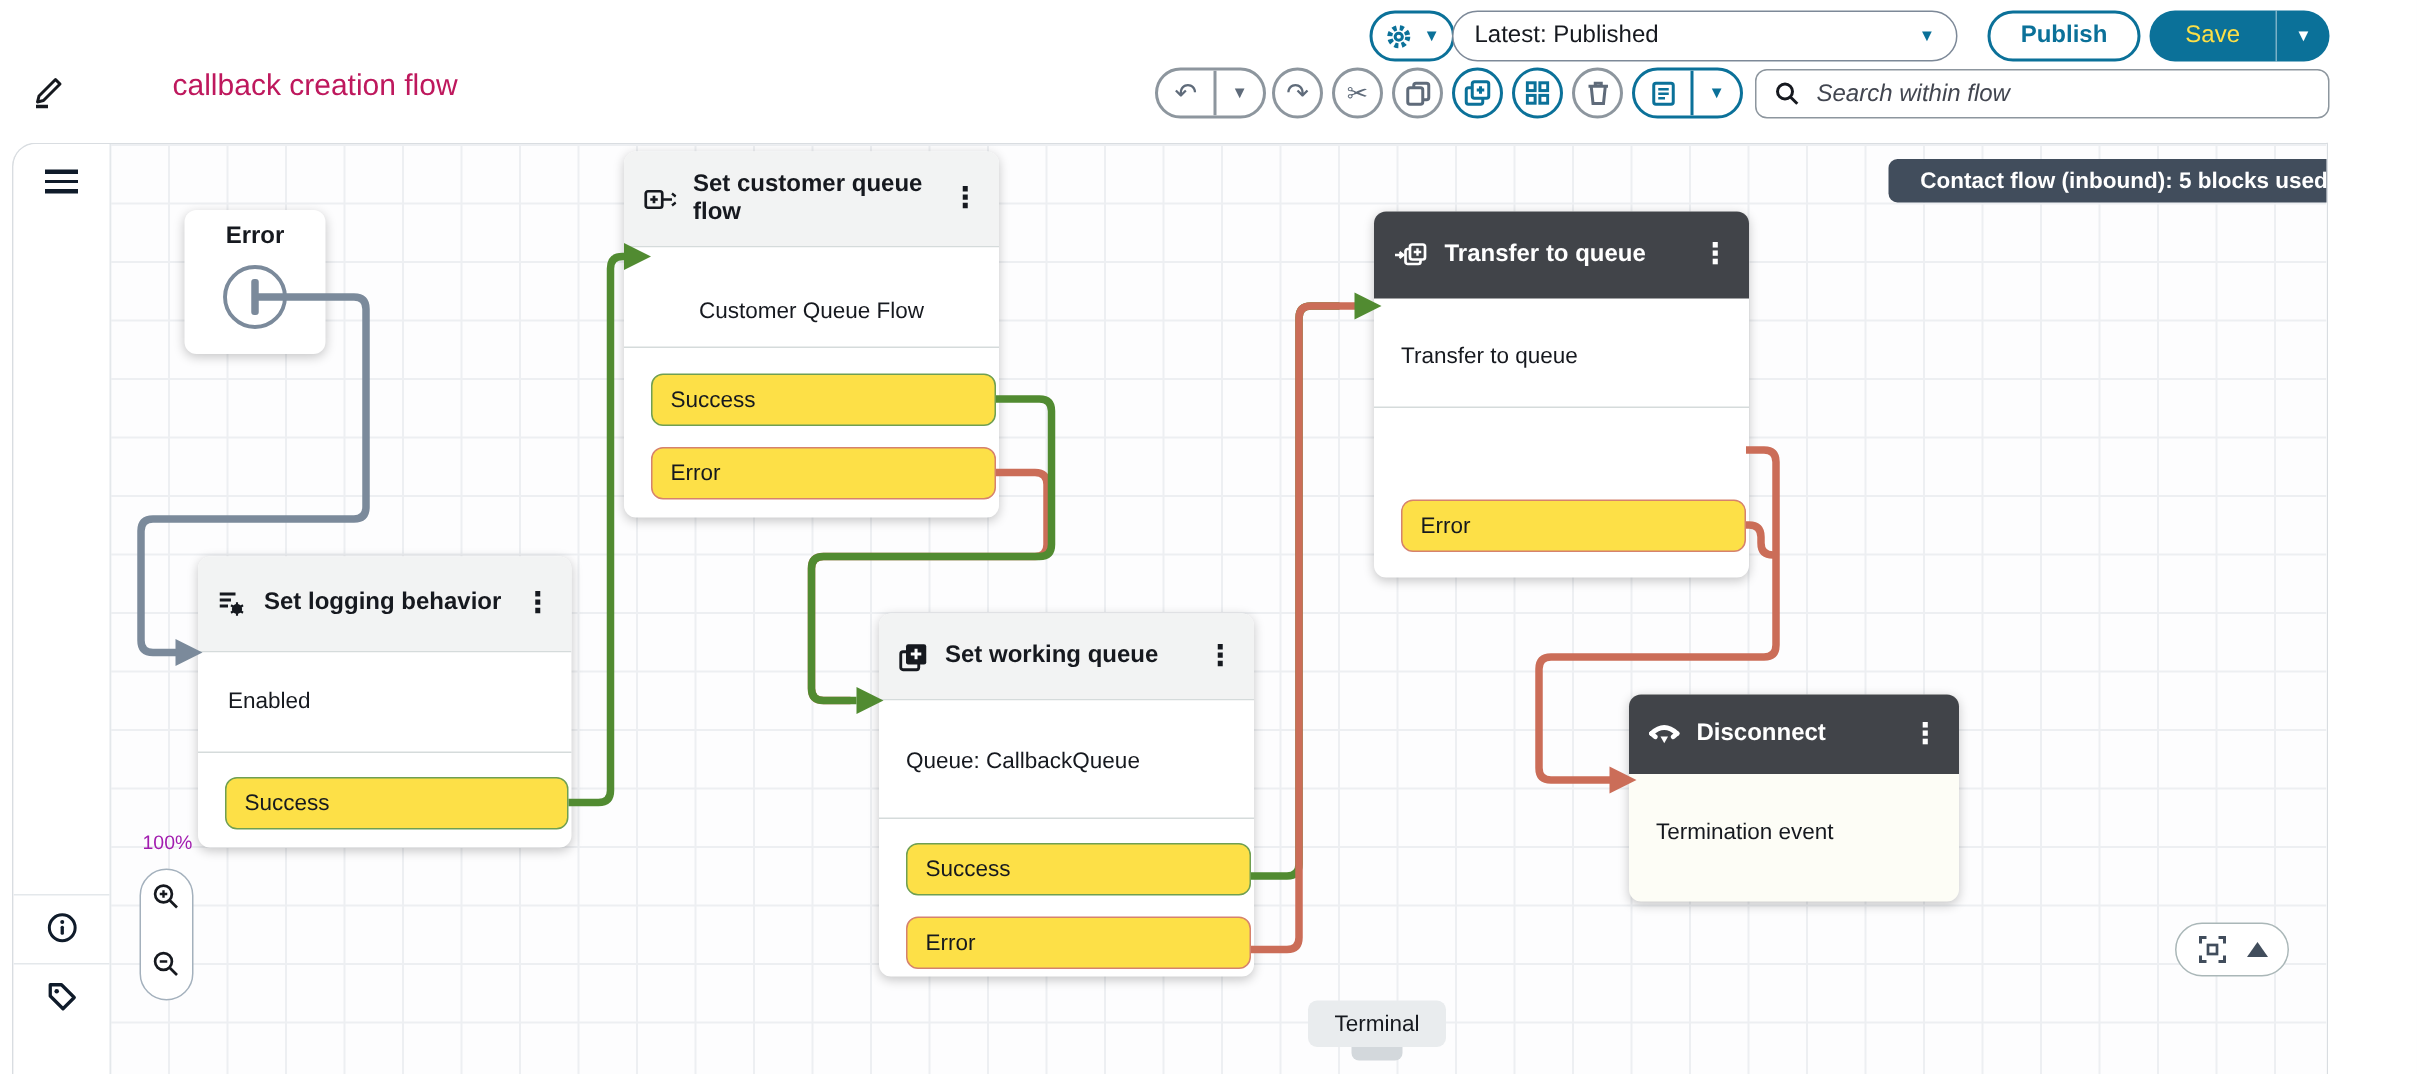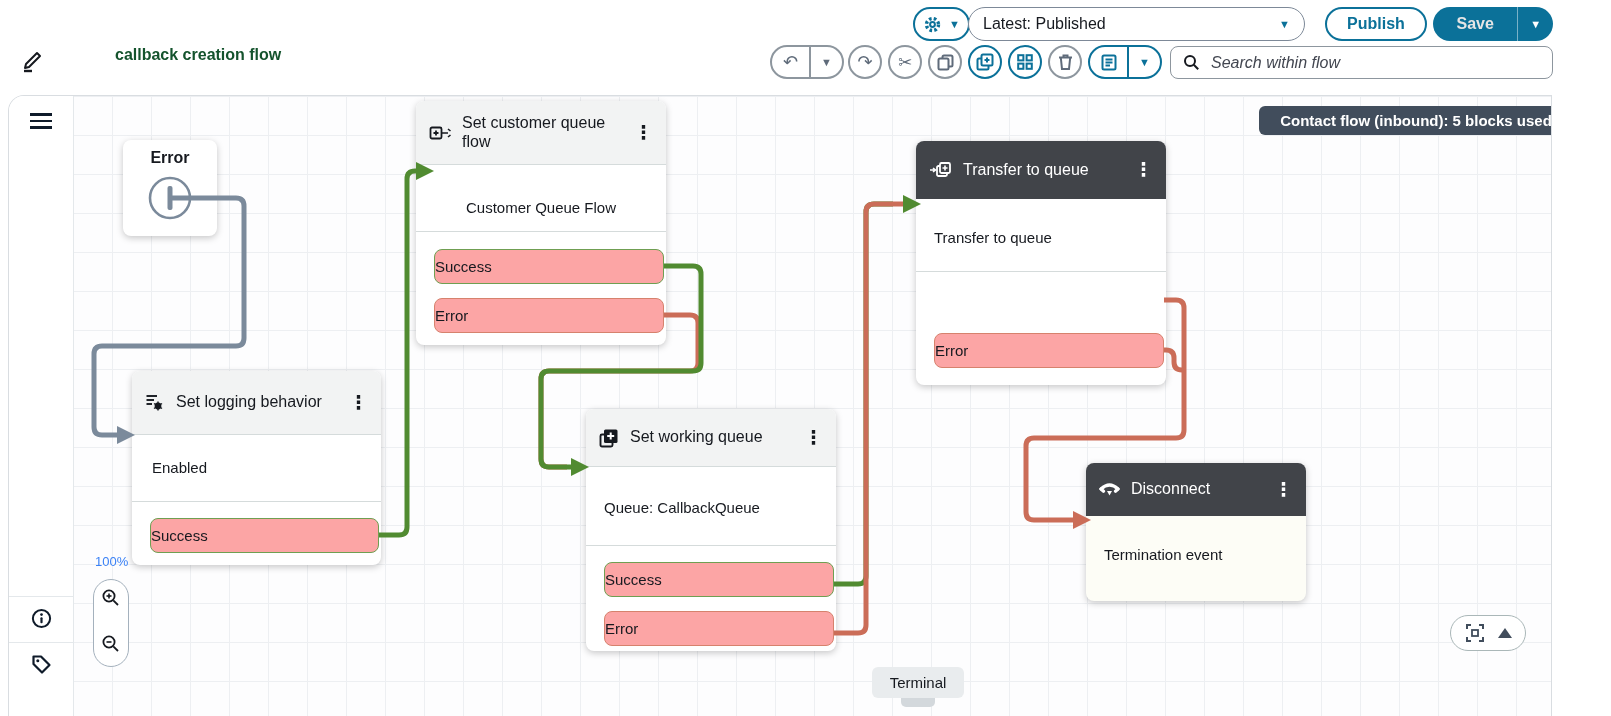--- a/index.html
+++ b/index.html
@@ -8,28 +8,28 @@
   .abs{position:absolute;box-sizing:border-box}
 
   
   .pill{display:flex;align-items:center;justify-content:center;height:34px;border-radius:18px;
         box-sizing:border-box;background:#fff;cursor:pointer}
   .pill.outline2{border:2px solid #0b7199}
   .caret{font-size:11px;color:#0b7199;line-height:1}
   .version-pill{border:1px solid #7d8998;justify-content:space-between;padding:0 14px;font-size:16px}
   .publish{color:#0b7199;font-weight:bold;font-size:16px}
   .save-split{background:#0b7199;border-radius:18px;display:flex;height:34px;overflow:hidden}
-  .save-main{width:85px;display:flex;align-items:center;justify-content:center;color:#e5e5e5;
-             font-weight:bold;font-size:16px;cursor:pointer}
+  .save-main{width:85px;display:flex;align-items:center;justify-content:center;color:#fde047;
+             font-weight:normal;font-size:16px;cursor:pointer}
   .save-caret{width:35px;display:flex;align-items:center;justify-content:center;
               border-left:1px solid rgba(255,255,255,.45);cursor:pointer}
   .save-caret .caret{color:#fff}
 
   
-  .page-title{font-size:16px;font-weight:bold;color:#14532d;white-space:nowrap}
+  .page-title{font-size:20px;font-weight:normal;color:#be185d;white-space:nowrap}
   .circle-btn{width:34px;height:34px;border-radius:50%;border:2px solid #8d969e;background:#fff;
               display:flex;align-items:center;justify-content:center;box-sizing:border-box;cursor:pointer}
   .circle-btn.blue{border-color:#0b7199}
   .split-pill{height:34px;border:2px solid #8d969e;border-radius:18px;background:#fff;display:flex;
               box-sizing:border-box;overflow:hidden;cursor:pointer}
   .split-pill.blue{border-color:#0b7199}
   .split-a{width:37px;display:flex;align-items:center;justify-content:center}
   .split-b{width:31px;display:flex;align-items:center;justify-content:center;border-left:2px solid #8d969e}
   .split-pill.blue .split-b{border-left-color:#0b7199}
   .gicon{font-size:18px;color:#5f6b7a;line-height:1}
@@ -44,41 +44,41 @@
   .grid-area{position:absolute;left:64px;top:0;right:0;bottom:0;background-color:#fdfdfe;
              background-image:linear-gradient(to right,#edeff2 1px,transparent 1px),
                               linear-gradient(to bottom,#edeff2 1px,transparent 1px);
              background-size:39px 39px}
   .tool-sidebar{position:absolute;left:0;top:0;width:64px;bottom:0;background:#fff;border-right:1px solid #e4e8eb}
   .sb-divider{position:absolute;left:0;width:64px;border-top:1px solid #e4e8eb}
   .badge{background:#414d5c;color:#fff;font-weight:bold;font-size:15px;border-radius:6px;
          display:flex;align-items:center;justify-content:center;z-index:4}
   .zoom-pill{border:1px solid #a4b1bd;border-radius:18px;background:#fff;display:flex;flex-direction:column;
              align-items:center;justify-content:space-between;padding:8px 0;z-index:4}
-  .zoom-label{font-size:13px;color:#3b82f6}
+  .zoom-label{font-size:13px;color:#a21caf}
   .expand-pill{border:1px solid #aab7b8;border-radius:18px;background:#fff;display:flex;align-items:center;
                justify-content:center;gap:13px;z-index:4;cursor:pointer}
   .tri-up{width:0;height:0;border-left:7px solid transparent;border-right:7px solid transparent;
           border-bottom:10px solid #414d5c}
   .terminal-label{background:#e9ecee;border-radius:6px;display:flex;align-items:center;justify-content:center;
                   font-size:15px;z-index:2}
   .terminal-notch{background:#d3d8dc;border-radius:0 0 5px 5px;z-index:2}
 
   
   .block{position:absolute;background:#fff;border-radius:8px;box-shadow:0 2px 7px rgba(0,0,0,.22);z-index:2}
   .block-header{position:absolute;left:0;top:0;right:0;display:flex;align-items:center;gap:11px;
                 padding:0 13px;box-sizing:border-box;background:#f2f3f3;border-radius:8px 8px 0 0;
                 border-bottom:1px solid #d5dbdb}
   .block-header.dark{background:#414449;color:#fff;border-bottom:none}
-  .block-title{font-weight:normal;font-size:16px;line-height:1.18;flex:1}
+  .block-title{font-weight:bold;font-size:16px;line-height:1.18;flex:1}
   .kebab{font-size:19px;font-weight:bold;line-height:.9;cursor:pointer;letter-spacing:0}
   .block-value{position:absolute;font-size:15px;color:#16191f}
   .bdivider{position:absolute;left:0;right:0;border-top:1px solid #d5dbdb}
-  .port{position:absolute;left:18px;right:2px;height:35px;border-radius:8px;background:#fca5a5;display:flex;
-        align-items:center;box-sizing:border-box;font-size:15px;cursor:pointer}
+  .port{position:absolute;left:18px;right:2px;height:35px;border-radius:8px;background:#fde047;display:flex;
+        align-items:center;padding-left:12px;box-sizing:border-box;font-size:15px;cursor:pointer}
   .port.success{border:1px solid #6f9f52}
   .port.error{border:1px solid #d6826d}
   .svg-overlay{position:absolute;left:0;top:0;z-index:5;pointer-events:none}
 </style>
 </head>
 <body>
 
 <div class="abs pill outline2" style="left:913px;top:7px;width:57px;gap:7px">
   <svg width="19" height="19" viewBox="0 0 19 19">
     <circle cx="9.5" cy="9.5" r="6" fill="none" stroke="#0b7199" stroke-width="3.4" stroke-dasharray="2.6 2.2"></circle>

